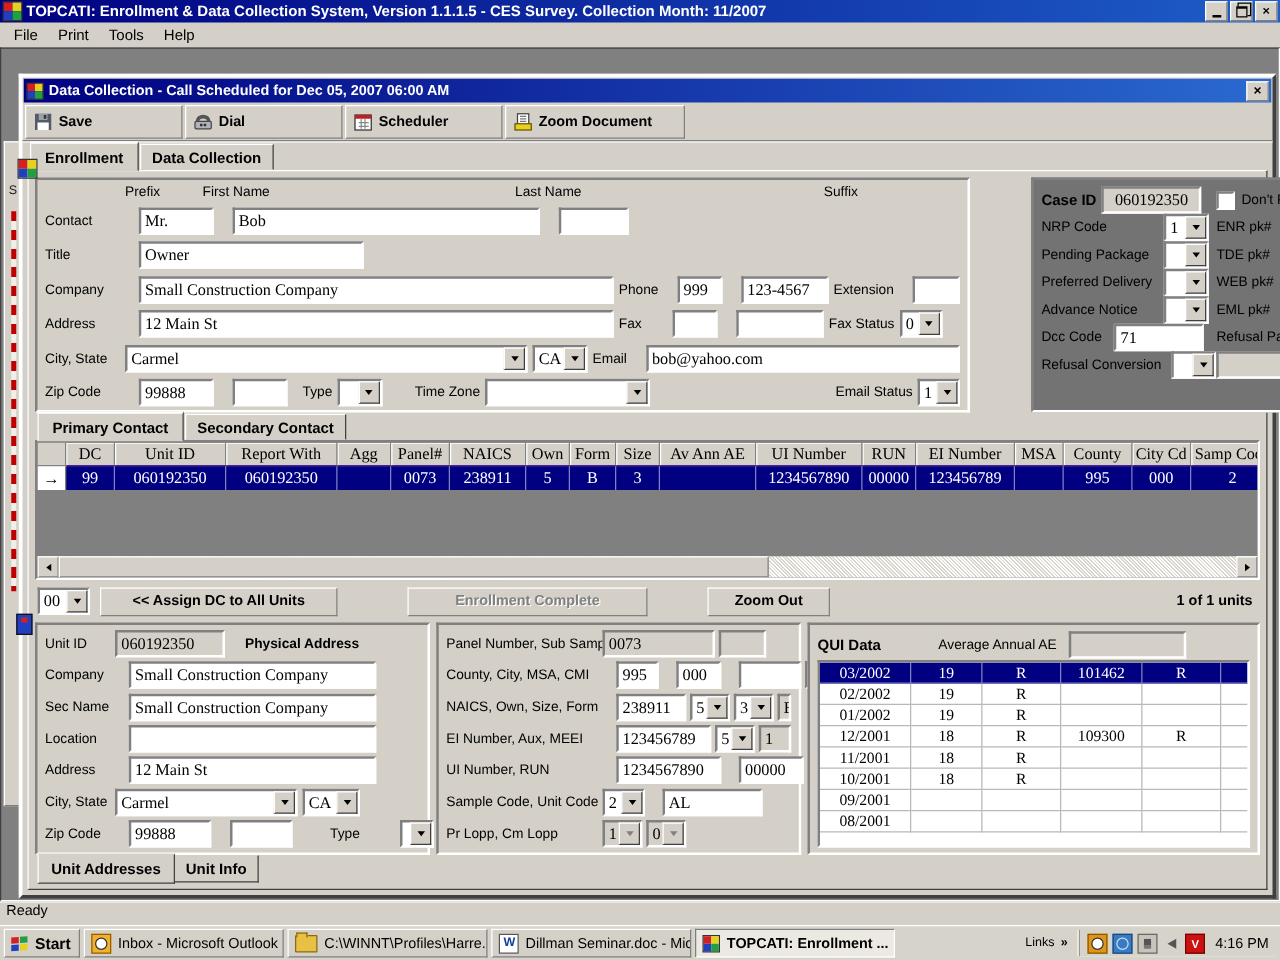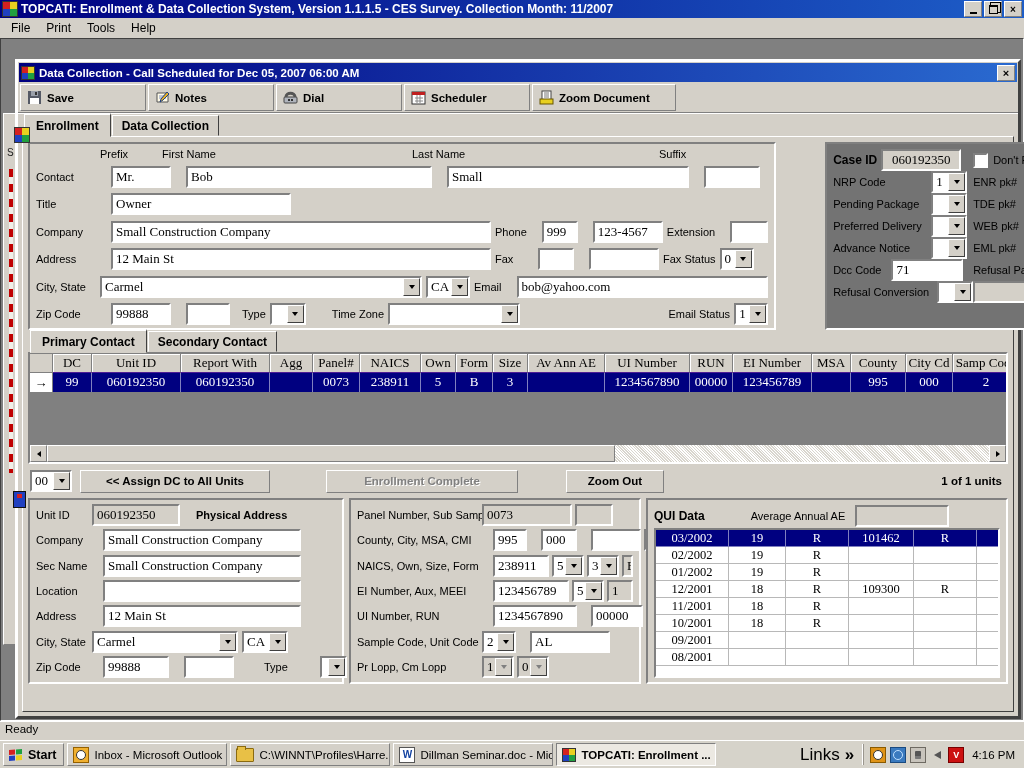--- a/index.html
+++ b/index.html
@@ -142,21 +142,21 @@
   .btab{font-weight:bold;font-size:12px;padding:3px 9px;border:1px solid;border-color:transparent #404040 #404040 #fff;background:#d4d0c8;}
   .btab.active{border-top:1px solid #d4d0c8;position:relative;top:-1px;padding:4px 10px;}
 
   
   .statusbar{flex:0 0 16px;background:#d4d0c8;font-size:11.5px;padding:1px 5px;border-top:1px solid #fff;}
   .taskbar{flex:0 0 27px;background:#d6d3ca;border-top:1px solid #fff;display:flex;align-items:center;padding:0 3px;gap:3px;}
   .startbtn{height:21px;display:flex;align-items:center;gap:4px;padding:0 7px 0 4px;font-weight:bold;font-size:12.5px;}
   .taskbtn{width:148px;height:21px;display:flex;align-items:center;gap:5px;padding:0 5px;font-size:11.5px;white-space:nowrap;overflow:hidden;}
   .taskbtn.active{border-color:#808080 #fff #fff #808080;background:#ece9e2;font-weight:bold;}
   .tb-spacer{flex:1;}
-  .links{font-size:17px;display:flex;align-items:center;gap:5px;padding:0 6px;}
+  .links{font-size:10px;display:flex;align-items:center;gap:5px;padding:0 6px;}
   .tray{display:flex;align-items:center;gap:4px;border-left:1px solid #9a968e;box-shadow:-1px 0 0 #fff;padding:0 6px;height:21px;}
   .tray-time{font-size:11.5px;margin-left:4px;}
   .ticon{width:14px;height:14px;flex:0 0 auto;display:flex;align-items:center;justify-content:center;}
   .ti-clock{background:#e09418;border:1px solid #8a5a00;}
   .ti-clock i{width:8px;height:8px;border-radius:50%;background:#fff;border:1px solid #333;display:block;}
   .ti-globe{background:#3a7abf;border:1px solid #1a4a80;}
   .ti-globe i{width:8px;height:8px;border-radius:50%;border:1px solid #bfe0ff;display:block;}
   .ti-lock{background:#c8c4bc;border:1px solid #6e6a62;}
   .ti-lock i{width:6px;height:5px;background:#555;border-top:3px solid transparent;box-shadow:0 -4px 0 -1px #777 inset;display:block;border-radius:1px;}
   .ti-shield{background:#cc1111;border:1px solid #700;color:#fff;font-size:9px;font-weight:bold;}
@@ -234,28 +234,20 @@
           <svg width="15" height="15">
               <rect x="1" y="1" width="13" height="13" fill="#555a66"></rect>
               <rect x="4" y="1" width="7" height="5" fill="#9aa0aa"></rect>
               <rect x="8" y="2" width="2" height="3" fill="#333"></rect>
               <rect x="3" y="8" width="9" height="6" fill="#fff"></rect>
             </svg>
           <span>Save</span>
         </div>
         <div class="tbtn raised1">
           <svg width="15" height="15">
-              <path d="M2 3 L13 3 L13 12 L2 12 Z" fill="#fffbe8" stroke="#555"></path>
-              <path d="M4 6 H11 M4 8 H11" stroke="#8090c0" stroke-width="1"></path>
-              <path d="M12 2 L6 9 L5 12 L8 10 L14 4 Z" fill="#e8b020" stroke="#204080"></path>
-            </svg>
-          <span>Notes</span>
-        </div>
-        <div class="tbtn raised1">
-          <svg width="15" height="15">
               <rect x="1" y="7" width="13" height="6" rx="1" fill="#b0b4bc" stroke="#444"></rect>
               <path d="M3 7 C3 2,12 2,12 7" fill="none" stroke="#555" stroke-width="3"></path>
               <rect x="5" y="9" width="2" height="2" fill="#333"></rect>
               <rect x="8" y="9" width="2" height="2" fill="#333"></rect>
             </svg>
           <span>Dial</span>
         </div>
         <div class="tbtn raised1">
           <svg width="15" height="15">
               <rect x="1" y="2" width="13" height="12" fill="#fff" stroke="#333"></rect>
@@ -287,21 +279,20 @@
               <span style="width:64px;"></span>
               <span class="lbl" style="width:62px;">Prefix</span>
               <span class="lbl" style="width:250px;">First Name</span>
               <span class="lbl" style="width:247px;">Last Name</span>
               <span class="lbl">Suffix</span>
             </div>
             <div class="row-line">
               <span class="lbl" style="width:60px;">Contact</span>
               <input class="field" style="width: 50px;" value="Mr.">
               <input class="field" style="width: 236px;" value="Bob">
-              <input class="field" style="width: 232px;" value="Small">
               <input class="field" style="width: 46px;" value="">
             </div>
             <div class="row-line">
               <span class="lbl" style="width:60px;">Title</span>
               <input class="field" style="width: 170px;" value="Owner">
             </div>
             <div class="row-line">
               <span class="lbl" style="width:60px;">Company</span>
               <input class="field" style="width: 370px;" value="Small Construction Company">
               <span class="lbl">Phone</span>
@@ -751,20 +742,24 @@
                       <span></span>
                       <span></span>
                     </div>
                   </div>
               </div>
 
             </div>
           </div>
         </div>
 
+        <div class="utabs">
+          <span class="btab active">Unit Addresses</span>
+          <span class="btab" style="border-left:none;">Unit Info</span>
+        </div>
 
       </div>
     </div>
   </div>
 
   <div class="statusbar">Ready</div>
 
   <div class="taskbar">
     <span class="startbtn raised1">
       <svg width="16" height="14">

